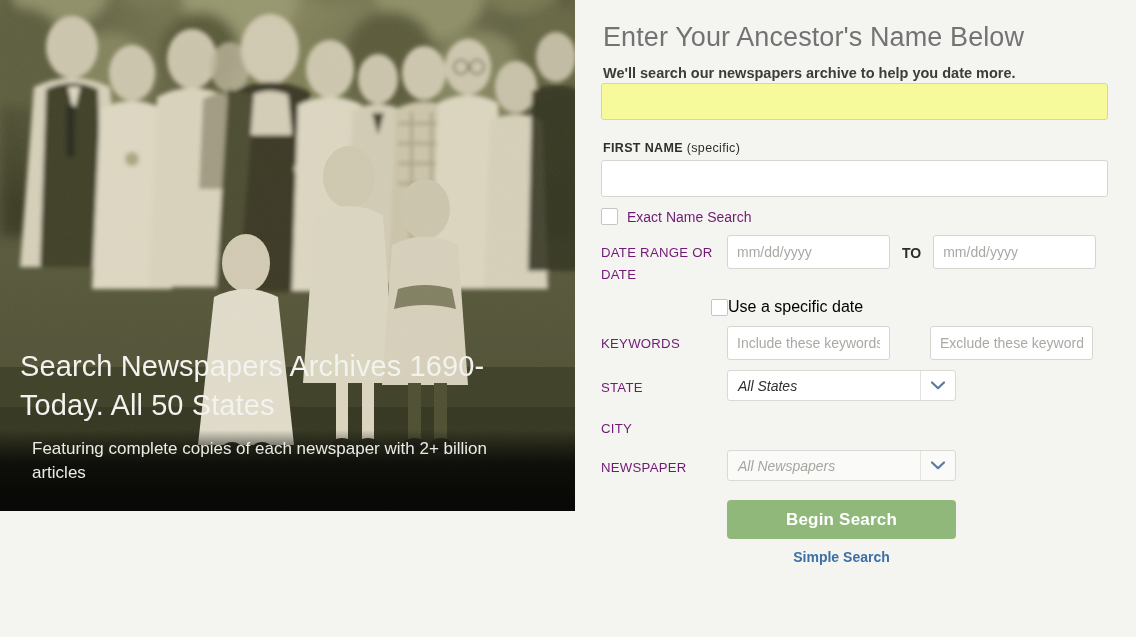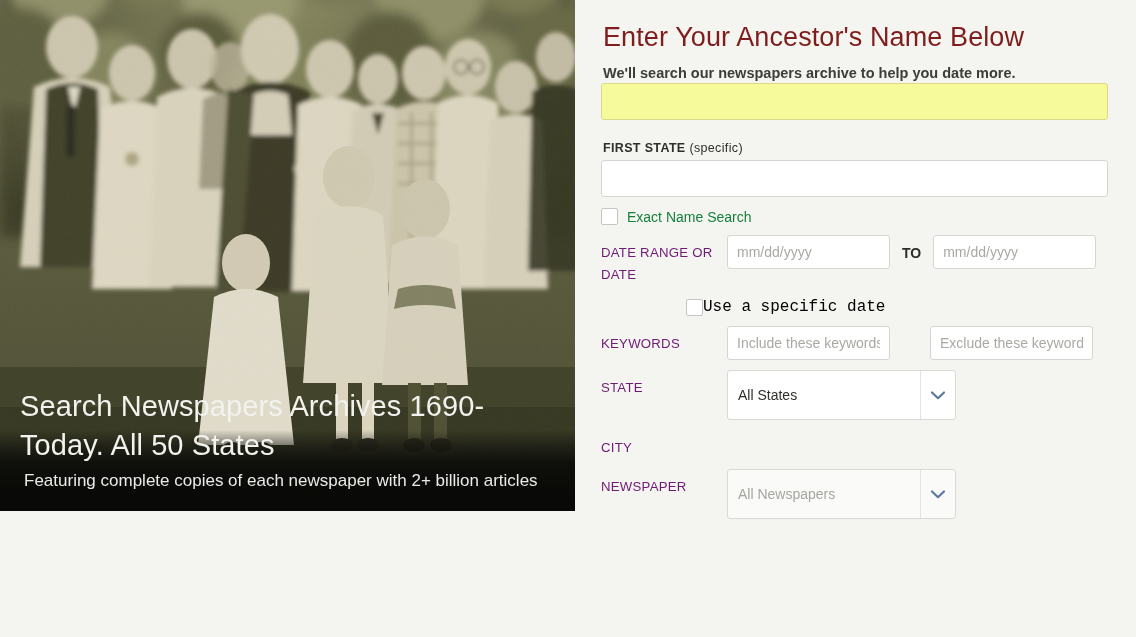--- a/index.html
+++ b/index.html
@@ -28,30 +28,30 @@
     position:absolute; left:20px; right:18px; bottom:14px;
     color:#ffffff;
   }
   .hero-title {
     font-size:29px; line-height:39px; font-weight:400;
     letter-spacing:.1px; color:#f2f2ee;
     margin:0 0 2px 0;
   }
   .hero-sub {
     font-size:17px; line-height:24px; font-weight:400;
-    color:#ebebe5; margin:4px;
+    color:#ebebe5; margin:12px;
   }
 
   
   .panel {
     width:561px; height:637px; background:#f4f4f0;
     padding:14px 28px 0 26px; position:relative;
   }
   .panel-title {
-    font-size:27px; font-weight:400; color:#7f1d1d;
+    font-size:27px; font-weight:400; color:#737373;
     margin:6px 0 0 2px; line-height:34px; letter-spacing:.1px;
   }
   .panel-sub {
     font-size:14.5px; font-weight:bold; color:#3c3c38;
     margin:10px 0 0 2px; line-height:19px;
   }
 
   .field-label {
     font-size:12.5px; font-weight:bold; color:#2e2e2b;
     letter-spacing:.35px; margin:21px 0 5px 2px;
@@ -65,51 +65,51 @@
     font-size:14px; color:#333; padding:16px 9px; outline:none;
   }
   .txt.hl { background:#f7fa9b; border-color:#d9dc86; }
   .txt::placeholder { color:#a9a9a4; }
 
   .check-row { display:flex; align-items:center; margin-top:11px; }
   .cbox {
     width:17px; height:17px; border:1px solid #c6c6c1;
     background:#fff; border-radius:2px; flex:none;
   }
-  .check-row .cl { font-size:14px; color:#15803d; margin-left:9px; }
+  .check-row .cl { font-size:14px; color:#701a75; margin-left:9px; }
 
   
   .row { display:flex; align-items:flex-start; margin-top:10px; }
   .row-lbl {
     width:126px; flex:none; font-size:13.2px; color:#701a75;
     letter-spacing:.25px; line-height:22px; padding-top:7px;
   }
   .row-ctl { flex:1; display:flex; align-items:center; }
 
   .date-in { width:163px; height:34px; }
   .to-lbl { font-size:14px; font-weight:bold; color:#2c2c29; margin:0 12px; padding-top:1px; }
   .kw-in { width:163px; height:34px; }
   .kw-gap { width:40px; }
 
   .sel-wrap {
-    width:229px; height:50px; position:relative;
+    width:229px; height:31px; position:relative;
     border:1px solid #dadad5; border-radius:3px; background:#fff;
-    display:flex; align-items:center;
+    display:flex; align-items:center;font-style:italic;
   }
   .sel-wrap.dim { background:#fafaf8; }
   .sel-txt { font-size:14px; color:#2f2f2c; padding-left:10px; }
   .sel-wrap.dim .sel-txt { color:#a6a6a1; }
   .sel-arrow {
     position:absolute; right:0; top:0; width:35px; height:100%;
     border-left:1px solid #e4e4df;
     display:flex; align-items:center; justify-content:center;
   }
   .sel-arrow svg { display:block; }
 
-  .spec-row { margin-top:12px; margin-left:85px; display:flex; align-items:center;font-family:Liberation Mono, monospace; }
+  .spec-row { margin-top:12px; margin-left:110px; display:flex; align-items:center; }
 
   .btn-wrap { margin-top:19px; margin-left:126px; }
   .begin-btn {
     width:229px; height:39px; border:none; border-radius:4px;
     background:#90b87b; color:#ffffff; font-size:17px; font-weight:bold;
     font-family:"Liberation Sans", sans-serif; cursor:pointer;
     letter-spacing:.2px;
   }
   .simple-link {
     display:block; width:229px; text-align:center;
@@ -293,21 +293,21 @@
   </div>
 
   <div class="panel">
 
     <div class="panel-title">Enter Your Ancestor's Name Below</div>
     <div class="panel-sub">We'll search our newspapers archive to help you date more.</div>
 
     <input class="txt hl" type="text" placeholder="" style="">
 
     <div class="field-label">
-      <span>FIRST STATE</span>
+      <span>FIRST NAME</span>
       <span class="opt">(specific)</span>
     </div>
     <input class="txt" type="text" placeholder="" style="">
 
     <div class="check-row">
       <span class="cbox"></span>
       <span class="cl">Exact Name Search</span>
     </div>
 
     <div class="row">
@@ -358,15 +358,19 @@
           <span class="sel-txt">All Newspapers</span>
           <span class="sel-arrow">
             <svg width="14" height="9" viewBox="0 0 14 9">
                 <path d="M1 1.5 L7 7.2 L13 1.5" stroke="#5b79a0" stroke-width="2.2" fill="none" stroke-linecap="round" stroke-linejoin="round"></path>
               </svg>
           </span>
         </div>
       </div>
     </div>
 
+    <div class="btn-wrap">
+      <button class="begin-btn">Begin Search</button>
+      <a class="simple-link">Simple Search</a>
+    </div>
 
   </div>
 </div>
 
 </body></html>

